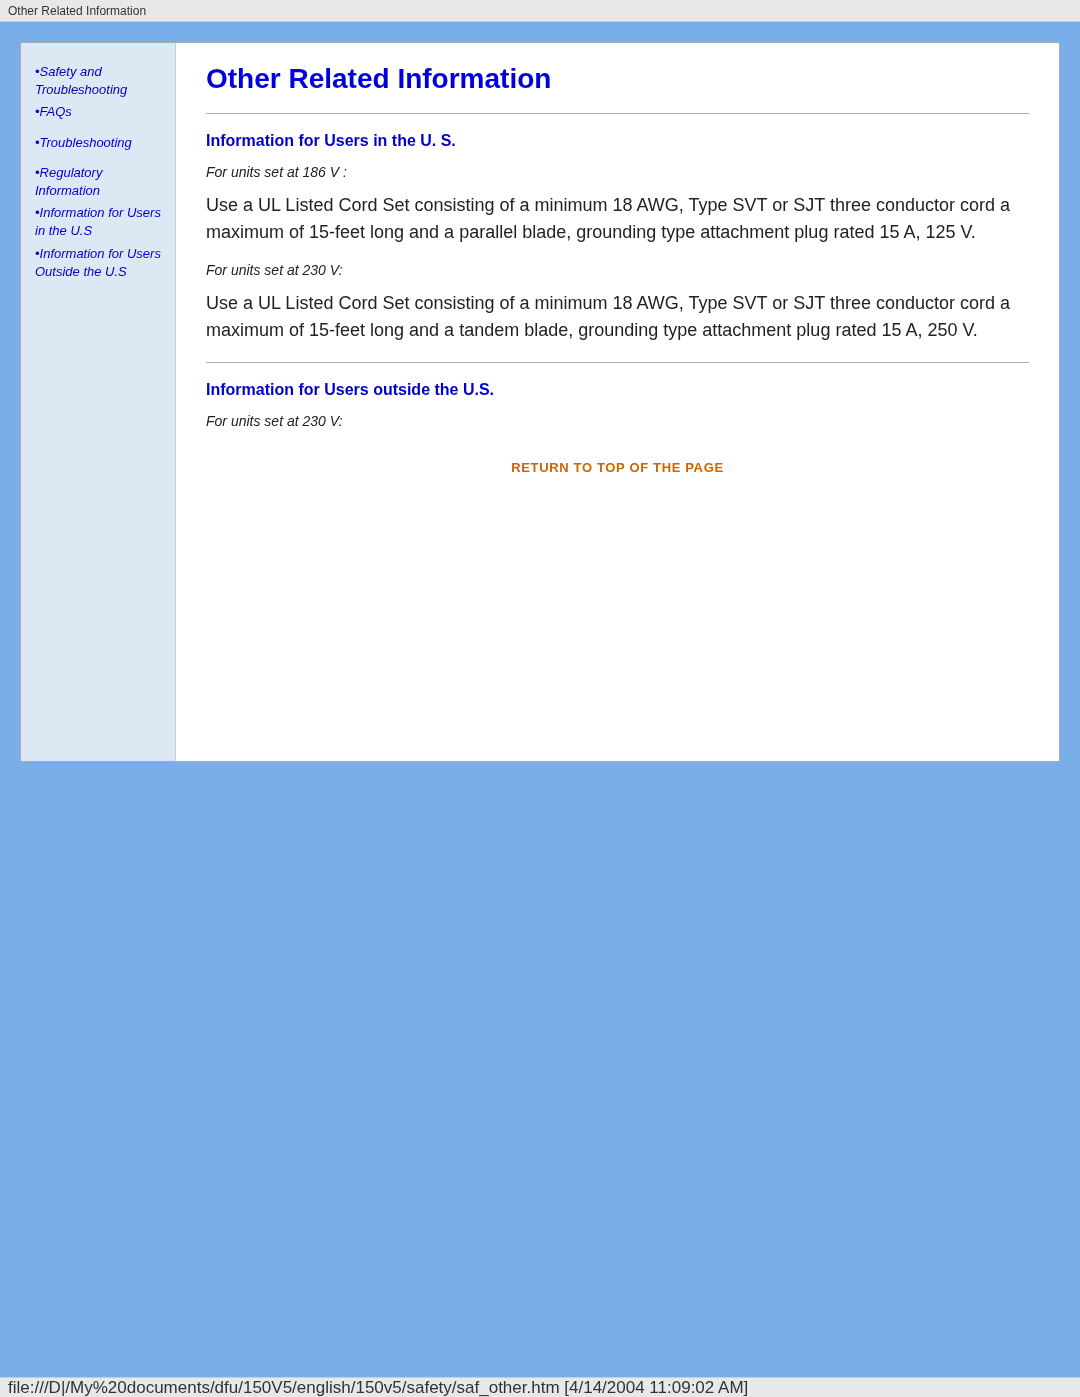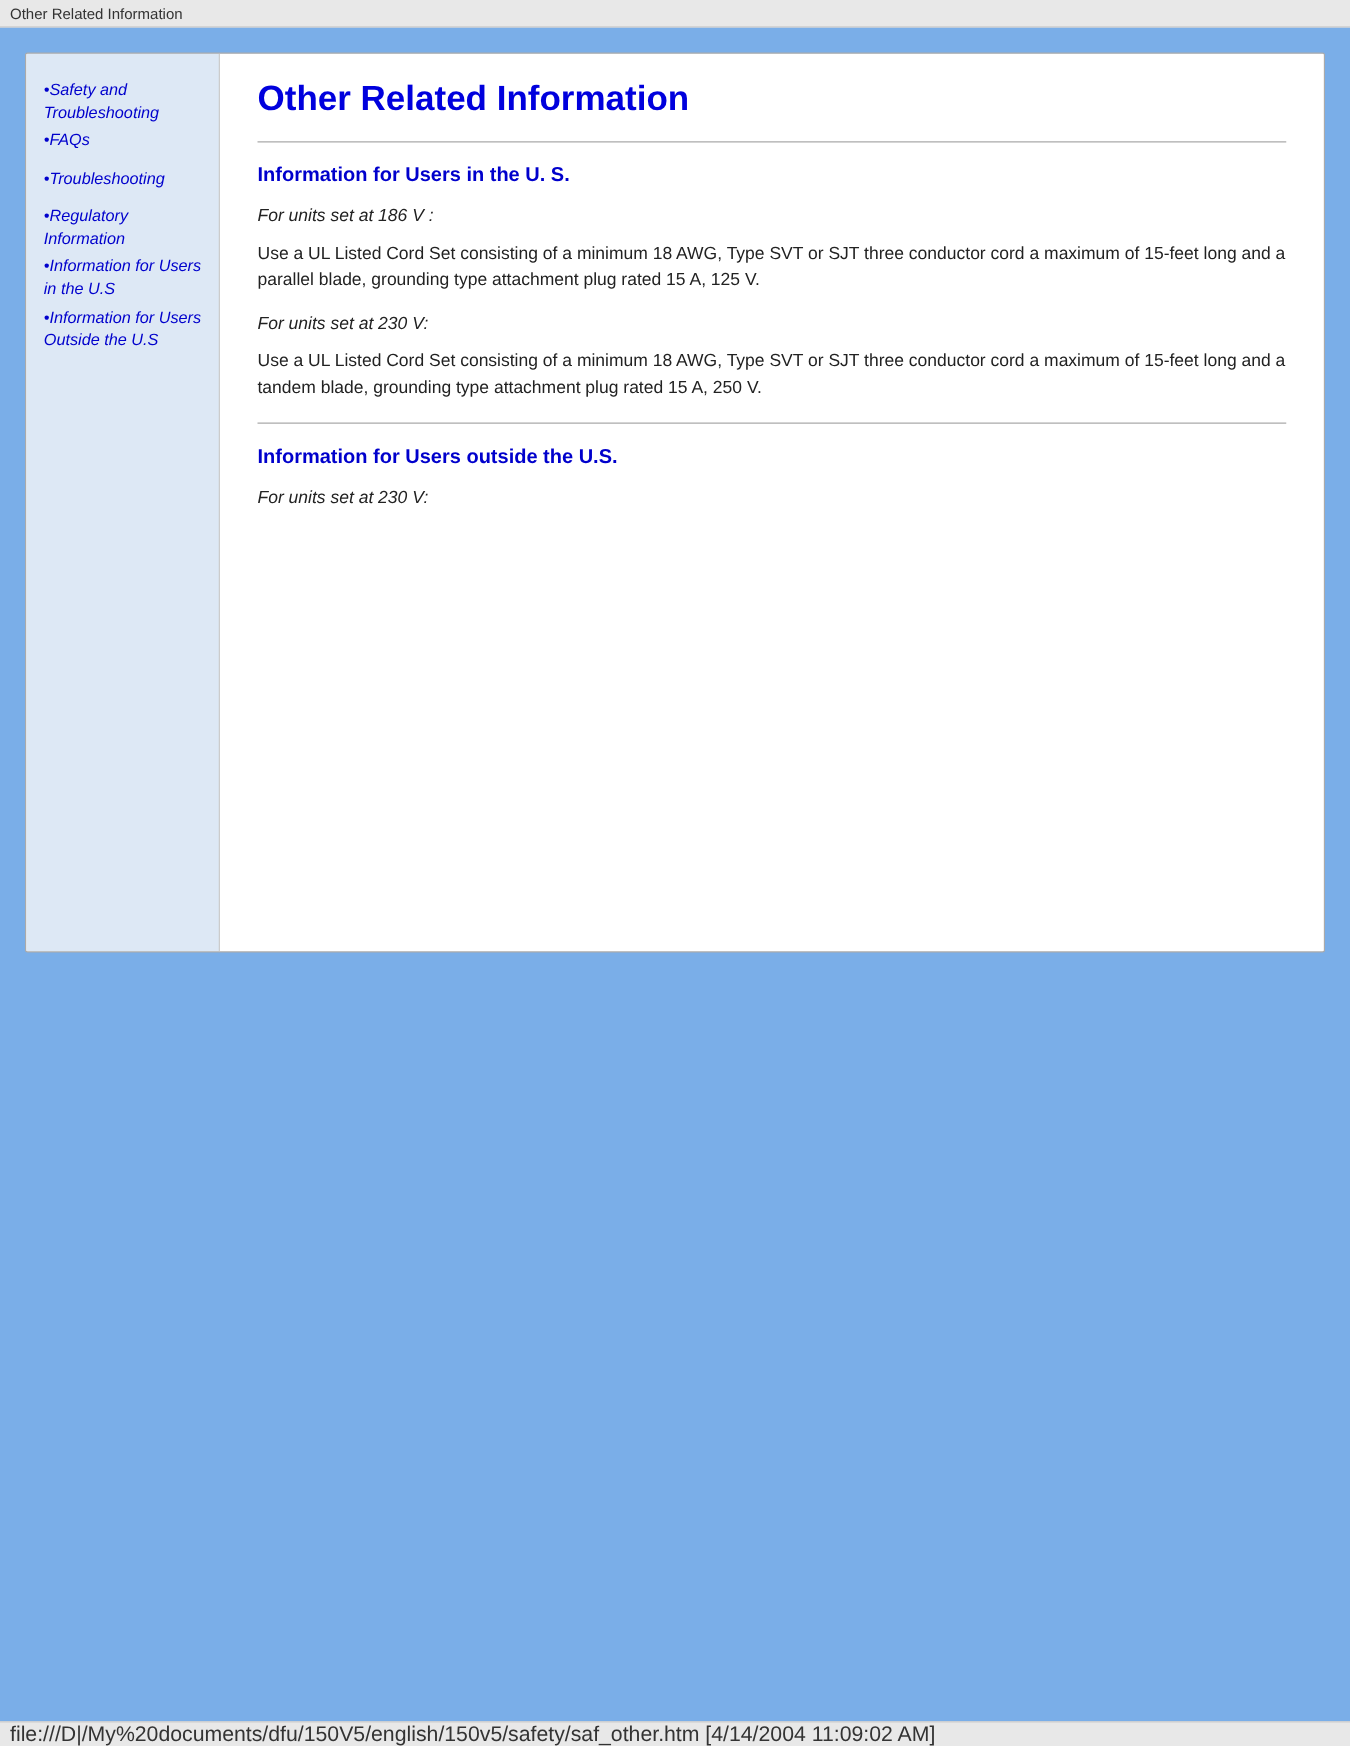--- a/index.html
+++ b/index.html
@@ -90,21 +90,21 @@
     }
 
     .italic-text {
       font-style: italic;
       font-size: 14px;
       margin-bottom: 12px;
       color: #222;
     }
 
     .body-text {
-      font-size: 14px;
+      font-size: 18px;
       color: #222;
       line-height: 1.5;
       margin-bottom: 16px;
     }
 
     .return-link {
       text-align: center;
       margin-top: 30px;
       margin-bottom: 20px;
     }
@@ -170,20 +170,23 @@
 
       <p class="body-text">Use a UL Listed Cord Set consisting of a minimum 18 AWG, Type SVT or SJT three conductor cord a maximum of 15-feet long and a tandem blade, grounding type attachment plug rated 15 A, 250 V.</p>
 
       <hr class="divider">
 
       <h2 class="section-title">Information for Users outside the U.S.</h2>
 
       <p class="italic-text">For units set at 230 V:</p>
 
 
+      <div class="return-link">
+        <a href="#">RETURN TO TOP OF THE PAGE</a>
+      </div>
 
     </div>
   </div>
 </div>
 
 <div class="status-bar">
   <span>file:///D|/My%20documents/dfu/150V5/english/150v5/safety/saf_other.htm [4/14/2004 11:09:02 AM]</span>
 </div>
 
 </body></html>

